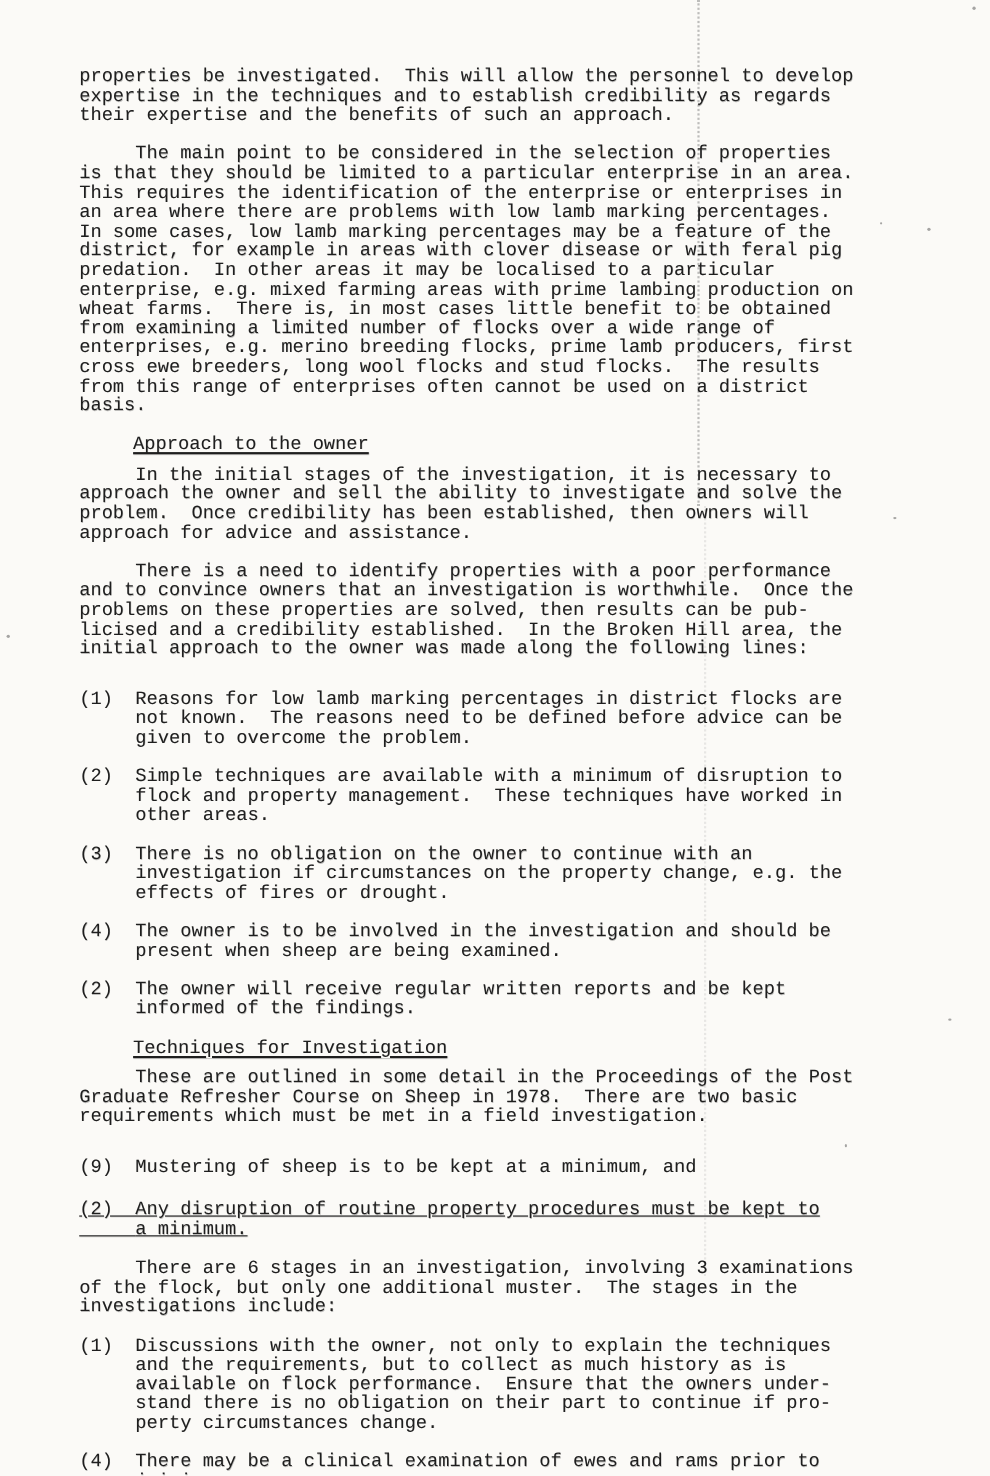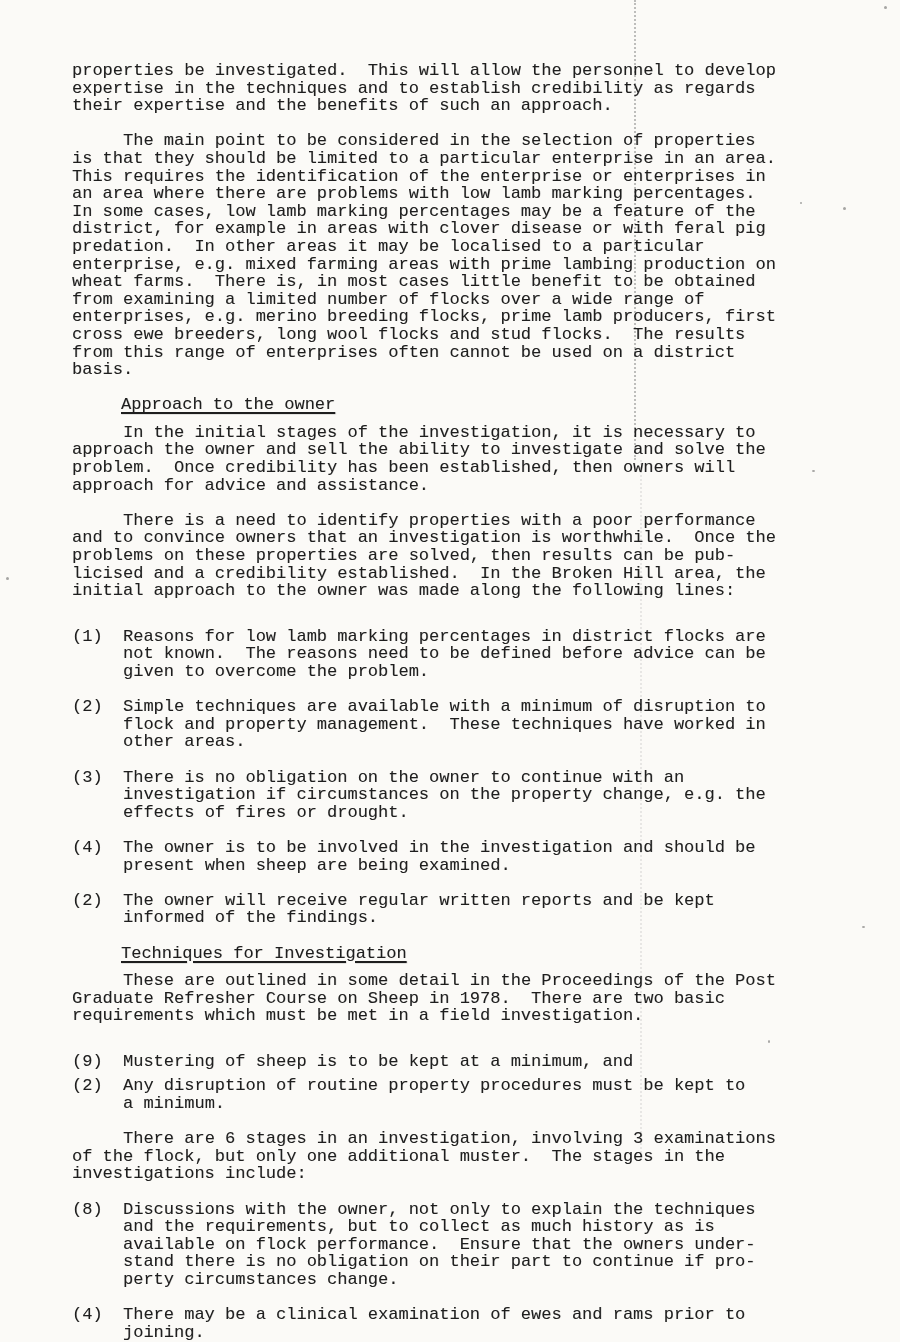--- a/index.html
+++ b/index.html
@@ -68,21 +68,22 @@
   .b.first {
     margin-top: 0;
   }
   .b.after-h {
     margin-top: 10px;
   }
   .b.list-start {
     margin-top: 28px;
   }
   .b.mt-xs {
-    margin-top: 7px;
+    margin-top: 22px;
+    text-decoration: underline;
   }
   .heading {
     display: block;
     margin: 17.6px 0 0 49px;
     font-size: 17px;
     font-weight: normal;
     line-height: 17.6px;
     text-decoration: underline;
     text-underline-offset: 3px;
     text-decoration-thickness: 1.5px;
@@ -158,21 +159,21 @@
 requirements which must be met in a field investigation.</p>
 
     <p class="b list-start">(9)  Mustering of sheep is to be kept at a minimum, and</p>
     <p class="b mt-xs">(2)  Any disruption of routine property procedures must be kept to
      a minimum.</p>
 
     <p class="b">     There are 6 stages in an investigation, involving 3 examinations
 of the flock, but only one additional muster.  The stages in the
 investigations include:</p>
 
-    <p class="b">(8)  Discussions with the owner, not only to explain the techniques
+    <p class="b">(1)  Discussions with the owner, not only to explain the techniques
      and the requirements, but to collect as much history as is
      available on flock performance.  Ensure that the owners under-
      stand there is no obligation on their part to continue if pro-
      perty circumstances change.</p>
     <p class="b">(4)  There may be a clinical examination of ewes and rams prior to
      joining.</p>
 
   </div>
 </div>
 

